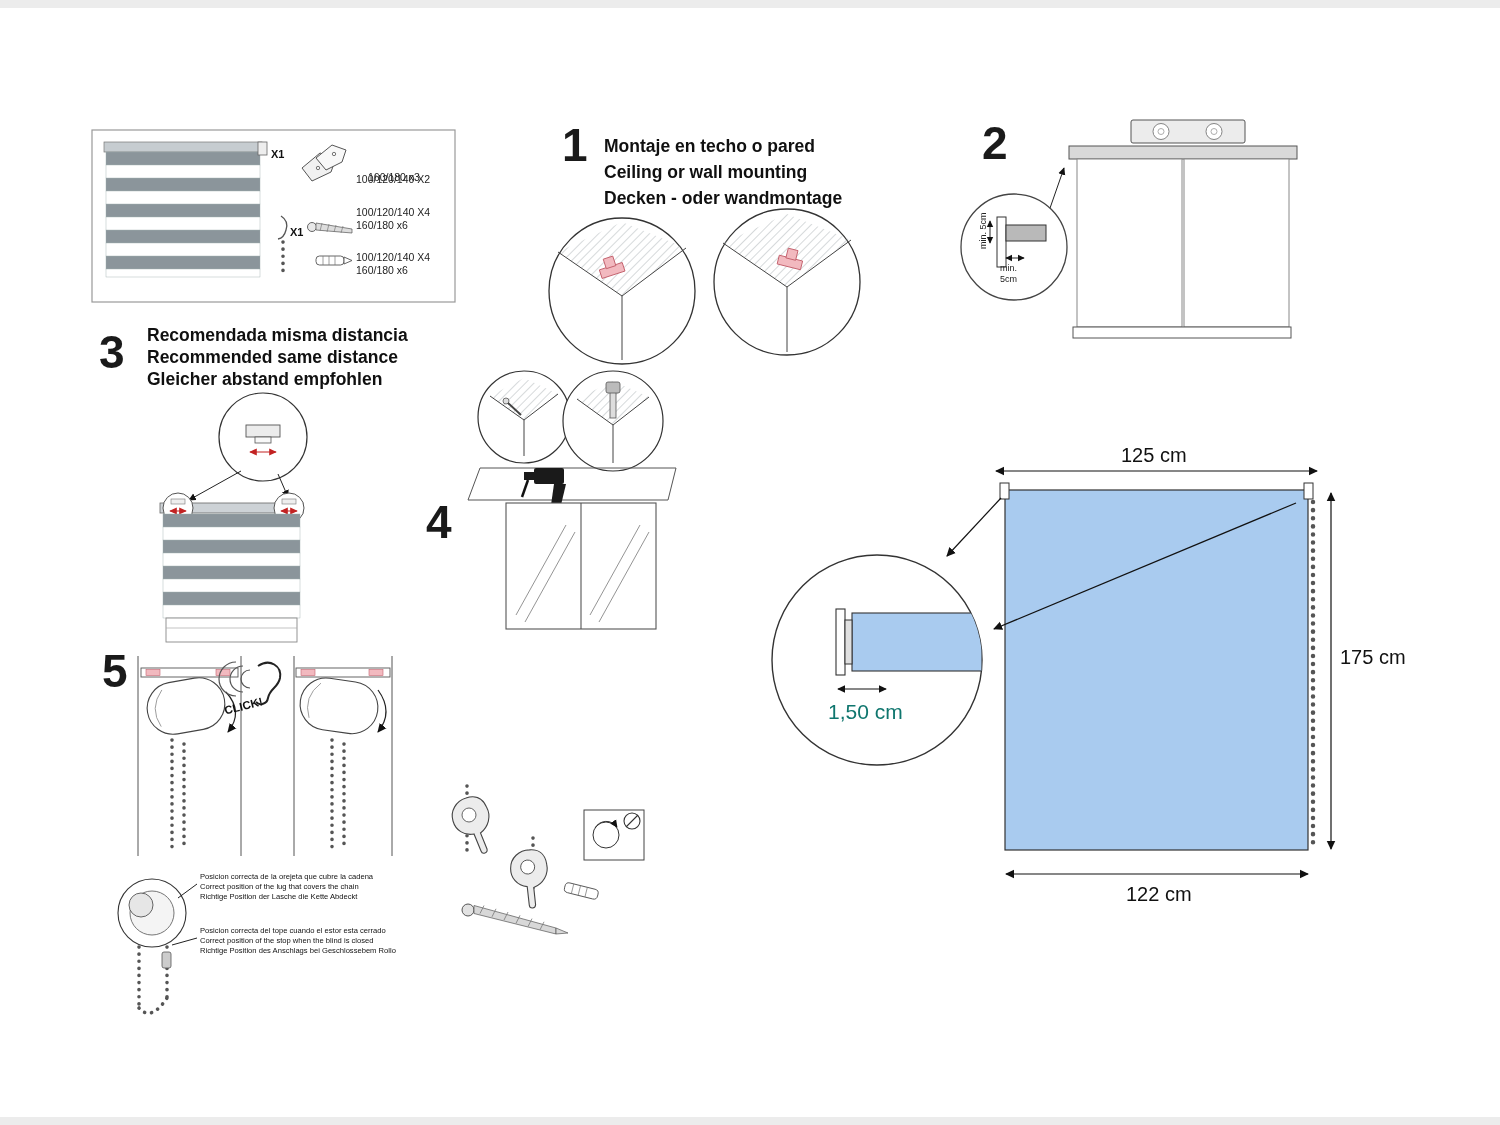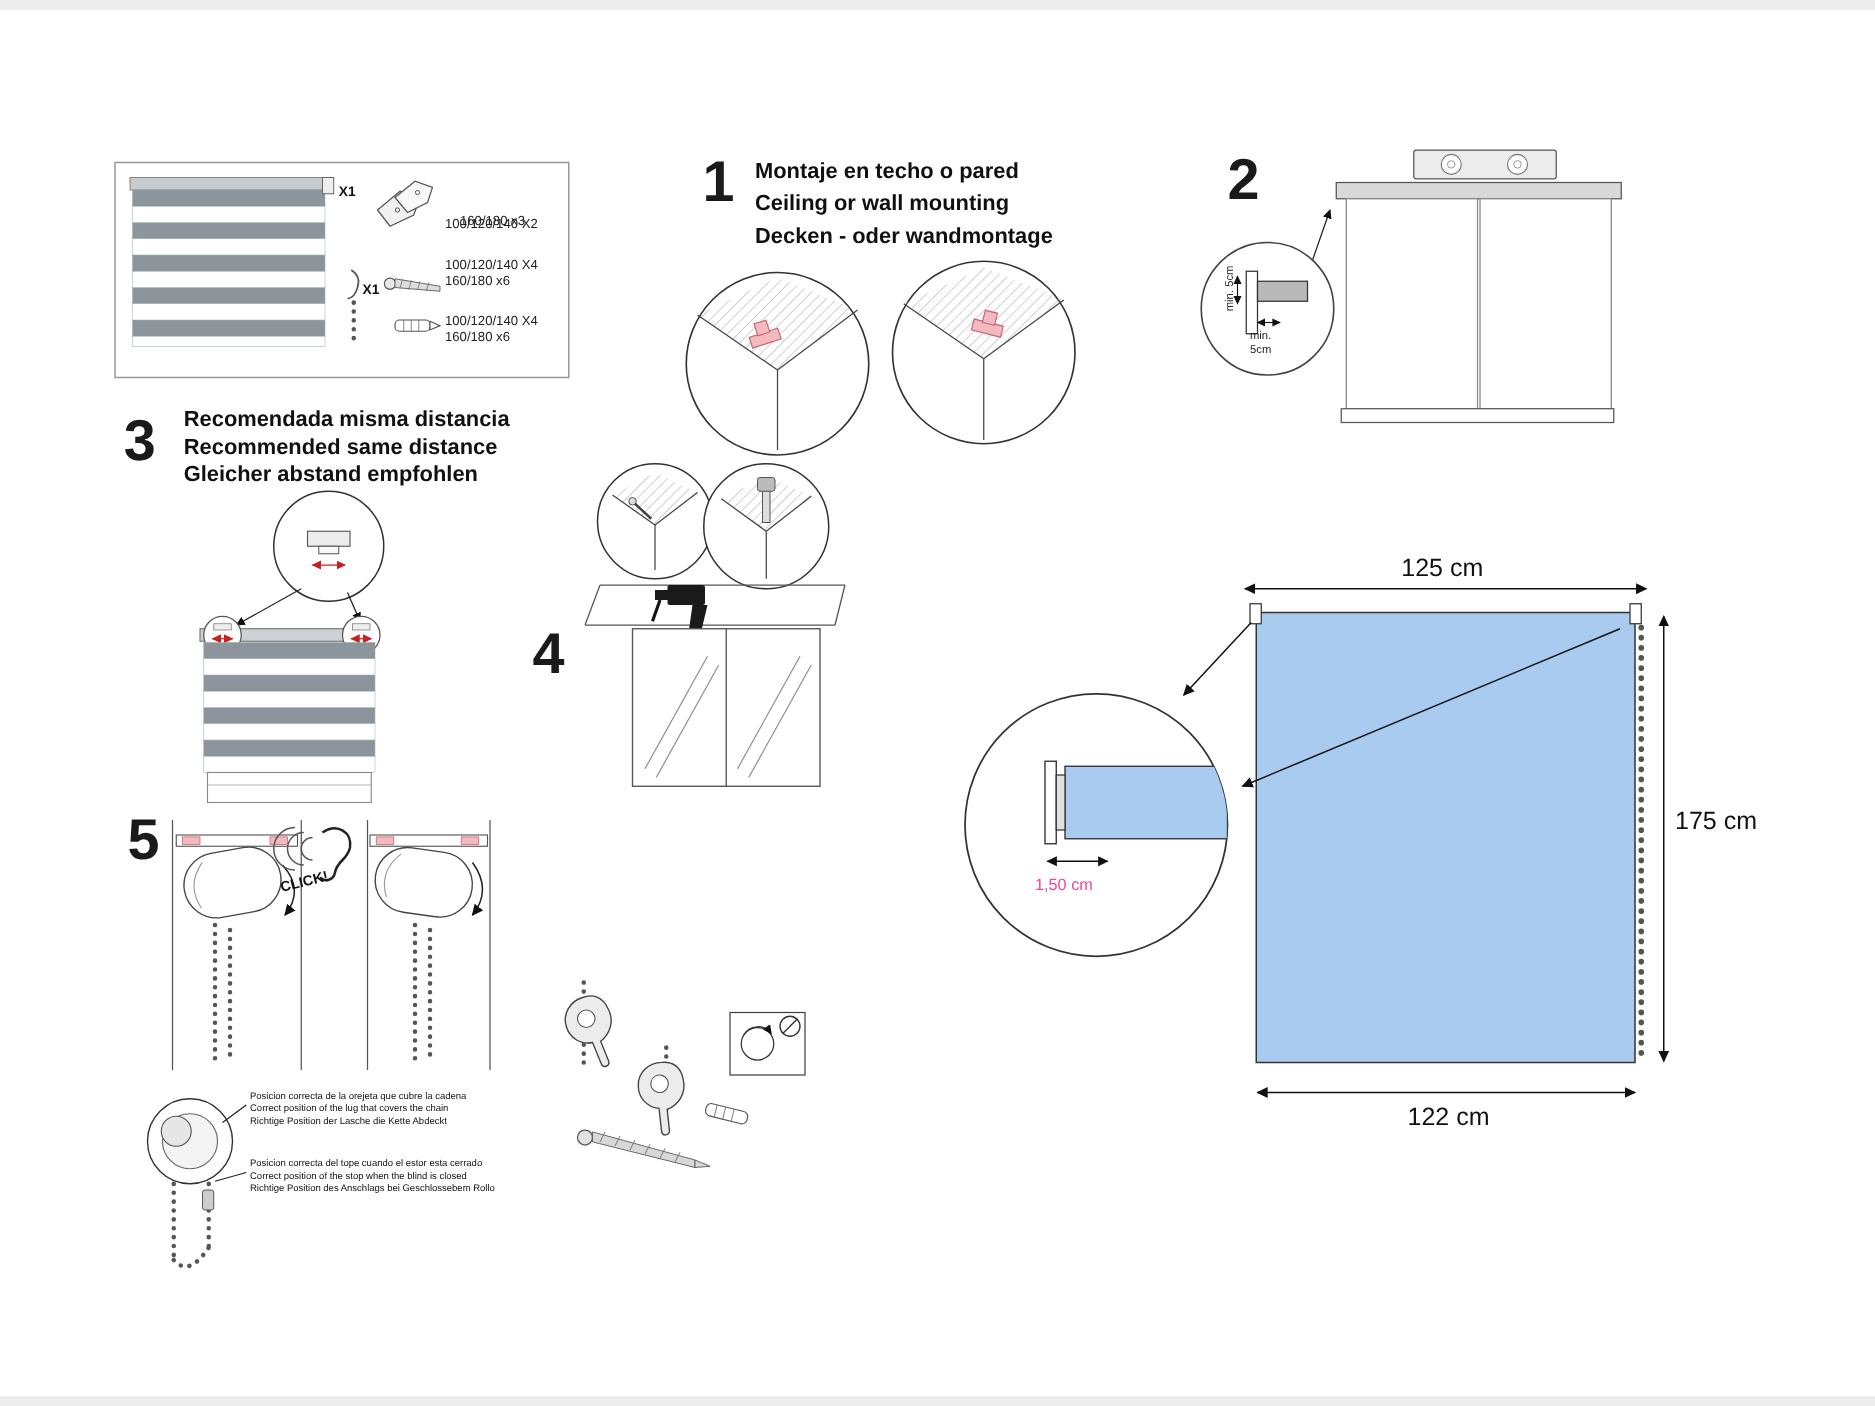--- a/index.html
+++ b/index.html
@@ -10,21 +10,21 @@
   .txt{position:absolute;color:#111}
   .stepnum{font-size:46px;font-weight:800;letter-spacing:-1px;color:#1a1a1a}
   .heading{font-size:17.5px;font-weight:bold;line-height:26px;white-space:nowrap;color:#101010}
   .plabel{font-size:10.5px;color:#222;white-space:nowrap}
   .qty{font-size:11px;font-weight:bold;color:#111}
   .minlabel{font-size:9px;color:#222;white-space:nowrap}
   .minwrap{font-size:9px;color:#222;width:28px;line-height:11px}
   .vrot{transform:rotate(-90deg);transform-origin:left top}
   .tinynote{font-size:7.6px;font-weight:normal;line-height:9.8px;white-space:nowrap;color:#111}
   .dim{font-size:20px;color:#111}
-  .dimsmall{font-size:13px;color:#ec4899}
+  .dimsmall{font-size:21px;color:#0f766e}
   .click{font-size:11.5px;font-weight:bold;transform:rotate(-14deg);color:#111}
   .edgeband{position:absolute;left:0;width:100%;height:8px;background:#ececec}
   .chain{stroke:#555;stroke-width:4.5;stroke-linecap:round;stroke-dasharray:0.1 8;fill:none}
   .chainthin{stroke:#555;stroke-width:3.6;stroke-linecap:round;stroke-dasharray:0.1 7;fill:none}
   .dimline{stroke:#111;stroke-width:1.2}
   .leader{stroke:#222;stroke-width:1}
 </style>
 </head>
 <body>
 
@@ -308,21 +308,21 @@
       <line x1="838" y1="689" x2="886" y2="689" stroke="#111" stroke-width="1.1" marker-start="url(#arr)" marker-end="url(#arr)"></line>
     </g>
   </svg>
 
   <div class="txt stepnum" style="left:562px;top:118px">1</div>
   <div class="txt stepnum" style="left:982px;top:116px">2</div>
   <div class="txt stepnum" style="left:99px;top:325px">3</div>
   <div class="txt stepnum" style="left:426px;top:495px">4</div>
   <div class="txt stepnum" style="left:102px;top:644px">5</div>
 
-  <div class="txt heading" style="left:604px;top:123px">
+  <div class="txt heading" style="left:604px;top:133px">
     <div>Montaje en techo o pared</div>
     <div>Ceiling or wall mounting</div>
     <div>Decken - oder wandmontage</div>
   </div>
 
   <div class="txt heading" style="left:147px;top:324px;line-height:22px">
     <div>Recomendada misma distancia</div>
     <div>Recommended same distance</div>
     <div>Gleicher abstand empfohlen</div>
   </div>

